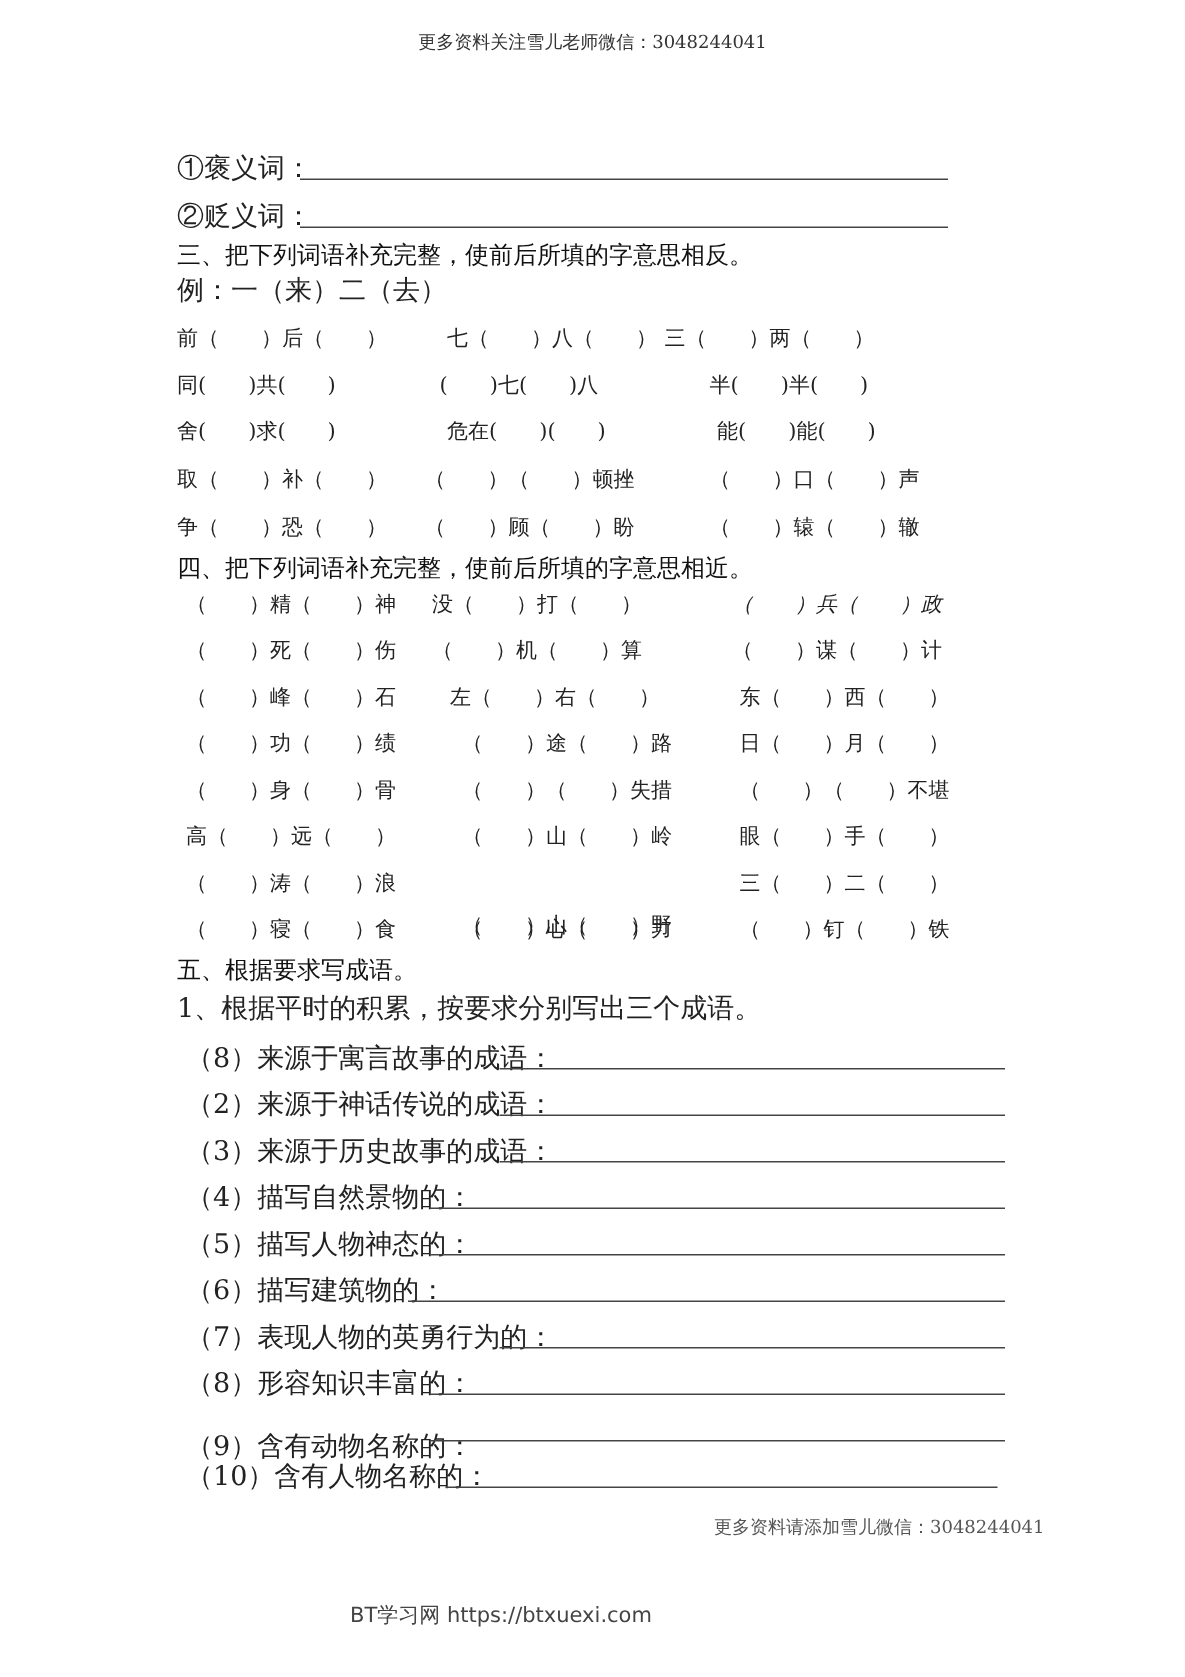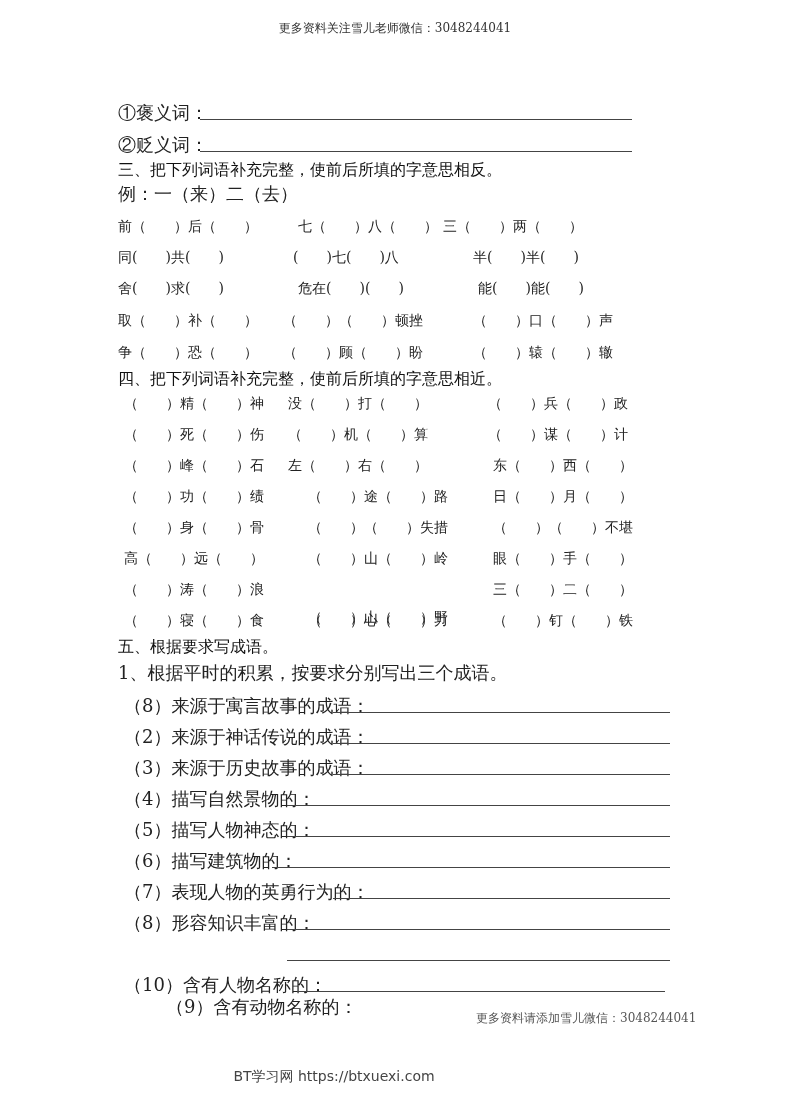--- a/index.html
+++ b/index.html
@@ -47,28 +47,28 @@
   <div class="cell" style="top:343px; left:118px;">争（　　）恐（　　）</div>
   <div class="cell" style="top:343px; left:283px;">（　　）顾（　　）盼</div>
   <div class="cell" style="top:343px; left:473px;">（　　）辕（　　）辙</div>
 </div>
 
 <div class="abs bold" style="top:369px; left:118px;">四、把下列词语补充完整，使前后所填的字意思相近。</div>
 
 <div>
   <div class="cell" style="top:394px; left:124px;">（　　）精（　　）神</div>
   <div class="cell" style="top:394px; left:288px;">没（　　）打（　　）</div>
-  <div class="cell" style="top:394px; left:488px;">（　　）兵（　　）政</div>
+  <div class="cell" style="top:394px; left:488px;font-style:italic;">（　　）兵（　　）政</div>
 
   <div class="cell" style="top:425px; left:124px;">（　　）死（　　）伤</div>
   <div class="cell" style="top:425px; left:288px;">（　　）机（　　）算</div>
   <div class="cell" style="top:425px; left:488px;">（　　）谋（　　）计</div>
 
   <div class="cell" style="top:456px; left:124px;">（　　）峰（　　）石</div>
-  <div class="cell" style="top:456px; left:288px;">左（　　）右（　　）</div>
+  <div class="cell" style="top:456px; left:300px;">左（　　）右（　　）</div>
   <div class="cell" style="top:456px; left:493px;">东（　　）西（　　）</div>
 
   <div class="cell" style="top:487px; left:124px;">（　　）功（　　）绩</div>
   <div class="cell" style="top:487px; left:308px;text-align:right;">（　　）途（　　）路</div>
   <div class="cell" style="top:487px; left:493px;">日（　　）月（　　）</div>
 
   <div class="cell" style="top:518px; left:124px;">（　　）身（　　）骨</div>
   <div class="cell" style="top:518px; left:308px;">（　　）（　　）失措</div>
   <div class="cell" style="top:518px; left:493px;">（　　）（　　）不堪</div>
 
@@ -106,21 +106,21 @@
 
   <div class="abs txt" style="top:852px; left:124px;">（6）描写建筑物的：</div>
   <div class="line" style="top:867px; left:272px; width:398px;"></div>
 
   <div class="abs txt" style="top:883px; left:124px;">（7）表现人物的英勇行为的：</div>
   <div class="line" style="top:898px; left:333px; width:337px;"></div>
 
   <div class="abs txt" style="top:914px; left:124px;">（8）形容知识丰富的：</div>
   <div class="line" style="top:929px; left:287px; width:383px;"></div>
 
-  <div class="abs txt" style="top:998px; left:124px;margin-left:42px;">（9）含有动物名称的：</div>
+  <div class="abs txt" style="top:956px; left:124px;">（9）含有动物名称的：</div>
   <div class="line" style="top:960px; left:287px; width:383px;"></div>
 
   <div class="abs txt" style="top:976px; left:124px;">（10）含有人物名称的：</div>
   <div class="line" style="top:991px; left:297px; width:368px;"></div>
 </div>
 
 <div class="abs foot" style="top:1010px; left:476px;">更多资料请添加雪儿微信：3048244041</div>
 <div class="abs site">BT学习网 https://btxuexi.com</div>
 
 </body></html>

